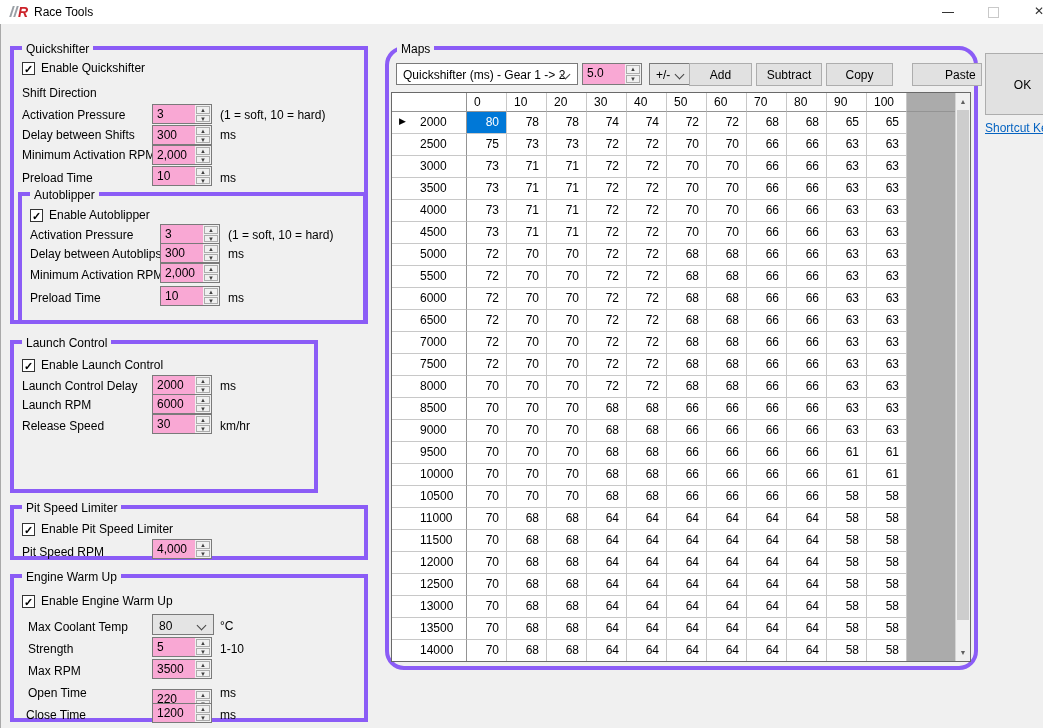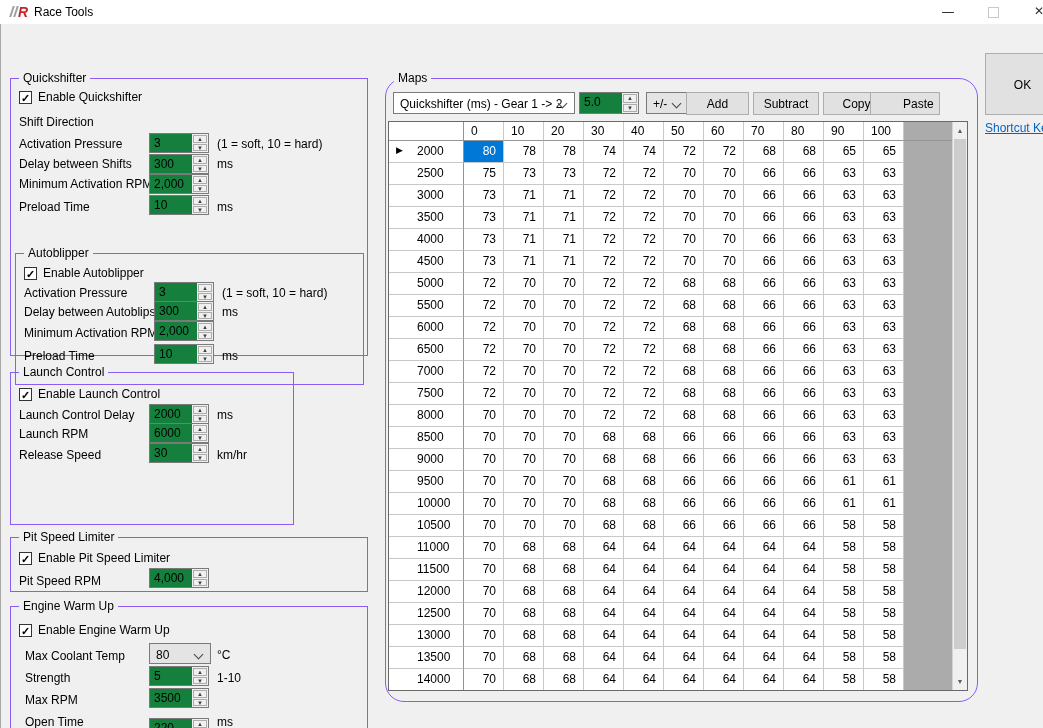--- a/index.html
+++ b/index.html
@@ -10,28 +10,28 @@
   .applogo{position:absolute;left:9px;top:4px;width:20px;height:16px;}
   .applogo i{position:absolute;width:2px;height:11px;background:#9aa0a6;transform:skewX(-18deg);top:2px;}
   .applogo .lb1{left:2px;} .applogo .lb2{left:6px;}
   .applogo b{position:absolute;left:9px;top:0;color:#cc2229;font:italic bold 14px "Liberation Sans",sans-serif;}
   .apptitle{position:absolute;left:34px;top:5px;font-size:12px;color:#000;}
   .wbtn{position:absolute;top:0;width:40px;height:24px;text-align:center;}
   .mindash{position:absolute;left:14px;top:12px;width:12px;height:1px;background:#333;}
   .maxbox{position:absolute;left:15px;top:7px;width:9px;height:9px;border:1px solid #c9c9c9;}
   .closex{position:absolute;left:14px;top:4px;font-size:12px;color:#333;font-style:normal;}
   
-  .group{position:absolute;border:1px solid #8b5cf6;box-sizing:border-box;margin-top:32px;}
+  .group{position:absolute;border:4px solid #8b5cf6;box-sizing:border-box;}
   .gtitle{position:absolute;top:-8px;left:8px;background:#f0f0f0;padding:0 4px;font-size:12px;white-space:nowrap;}
   .lbl{position:absolute;font-size:12px;white-space:nowrap;color:#000;}
   
   .cbrow{position:absolute;display:flex;align-items:center;gap:6px;font-size:12px;white-space:nowrap;}
   .cb{width:13px;height:13px;border:1px solid #333;background:#fff;font-size:11px;line-height:12px;text-align:center;font-weight:bold;box-sizing:border-box;}
   
-  .spin{position:absolute;width:60px;height:20px;border:1px solid #7a7a7a;background:#15803d;box-sizing:border-box;display:flex;}
+  .spin{position:absolute;width:60px;height:20px;border:1px solid #7a7a7a;background:#f9a8d4;box-sizing:border-box;display:flex;}
   .sv{flex:1;font-size:12px;padding:2px 0 0 4px;overflow:hidden;white-space:nowrap;}
   .sbcol{width:16px;display:flex;flex-direction:column;background:#f0f0f0;padding:1px;gap:1px;box-sizing:border-box;}
   .sb{flex:1;background:#f0f0f0;border:1px solid #acacac;font-style:normal;font-size:6px;line-height:6px;text-align:center;color:#404040;overflow:hidden;}
   
   .combo{position:absolute;height:22px;background:#fff;border:1px solid #7a7a7a;box-sizing:border-box;}
   .combo.gray{background:#e4e4e4;}
   .cv{position:absolute;left:6px;top:4px;font-size:12px;white-space:nowrap;}
   .chev{position:absolute;right:8px;top:7px;width:6px;height:6px;border-right:1px solid #444;border-bottom:1px solid #444;transform:rotate(45deg);}
   
   .tbtn{position:absolute;height:23px;background:#e1e1e1;border:1px solid #adadad;font-size:12px;text-align:center;line-height:21px;box-sizing:border-box;}
@@ -160,21 +160,21 @@
         <span class="sv">10</span>
         <span class="sbcol">
             <i class="sb">▲</i>
             <i class="sb">▼</i>
           </span>
       </div>
       <span class="lbl" style="left:206px;top:95px;">ms</span>
     </div>
   </div>
 
-  <div class="group" style="left:10px;top:340px;width:284px;height:153px;">
+  <div class="group" style="left:10px;top:340px;width:308px;height:153px;">
     <span class="gtitle">Launch Control</span>
     <div class="cbrow" style="left:8px;top:14px;">
       <span class="cb">✓</span>
       <span>Enable Launch Control</span>
     </div>
     <span class="lbl" style="left:8px;top:35px;">Launch Control Delay</span>
     <div class="spin" style="left:138px;top:31px;">
       <span class="sv">2000</span>
       <span class="sbcol">
           <i class="sb">▲</i>
@@ -280,21 +280,21 @@
           <i class="sb">▼</i>
         </span>
     </div>
     <div class="combo gray" style="left:260px;top:13px;width:43px;">
       <span class="cv">+/-</span>
       <i class="chev"></i>
     </div>
     <button class="tbtn" style="left:300px;top:13px;width:63px;">Add</button>
     <button class="tbtn" style="left:367px;top:13px;width:66px;">Subtract</button>
     <button class="tbtn" style="left:437px;top:13px;width:67px;">Copy</button>
-    <button class="tbtn" style="left:484px;top:13px;width:70px;padding-left:32px;">Paste</button>
+    <button class="tbtn" style="left:523px;top:13px;width:70px;padding-left:32px;">Paste</button>
 
     <div class="grid">
       <div class="gmain">
         <div class="ghead">
           <div class="gcorner"></div>
           <div class="gch">0</div>
             <div class="gch">10</div>
             <div class="gch">20</div>
             <div class="gch">30</div>
             <div class="gch">40</div>

